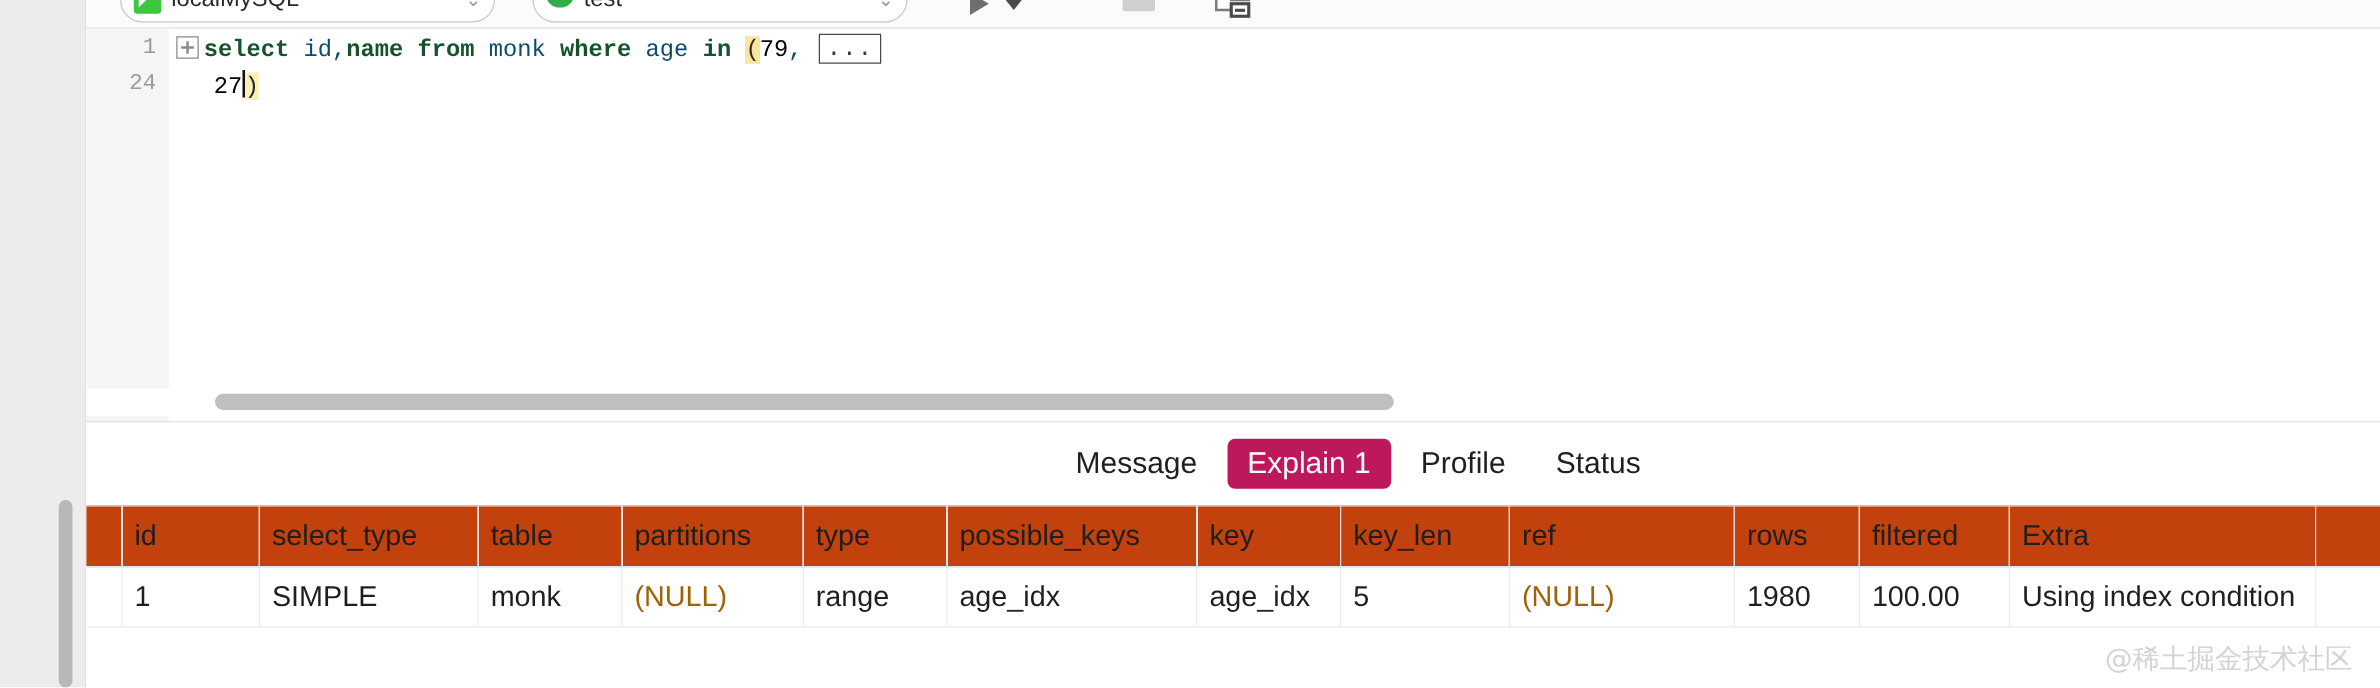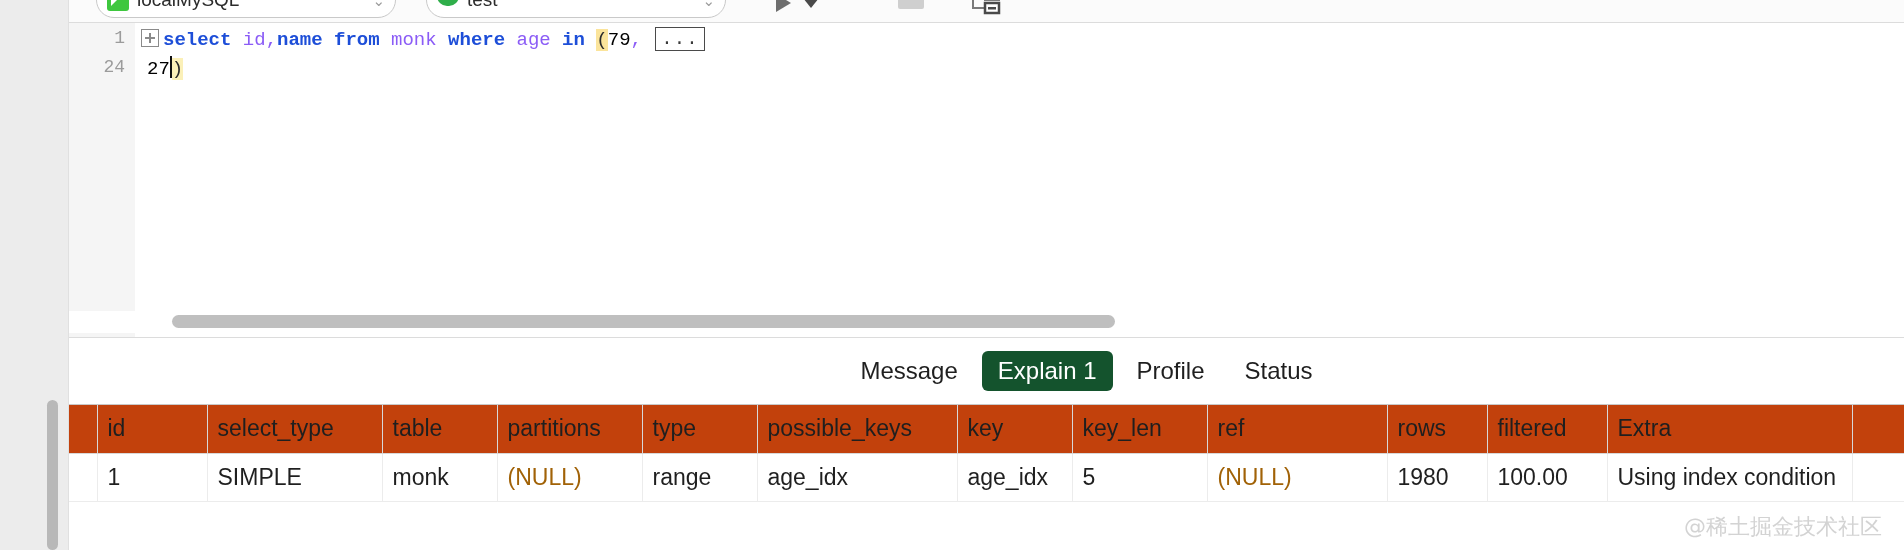--- a/index.html
+++ b/index.html
@@ -181,24 +181,24 @@
     position: absolute;
     left: 66px; top: 0;
     right: 0; bottom: 0;
     font-family: "Liberation Mono", monospace;
     font-size: 19px;
     line-height: 29px;
     color: #2b2b2b;
     white-space: pre;
   }
   #code-line-1 { position: absolute; left: 28px; top: 3px; }
-  #code-line-2 { position: absolute; left: 12px; top: 32px; }
-  .kw     { color: #1d4ed8; font-weight: bold; }
+  #code-line-2 { position: absolute; left: 36px; top: 32px; }
+  .kw     { color: #14532d; font-weight: bold; }
   .num    { color: #000000; }
-  .plain  { color: #8b5cf6; }
+  .plain  { color: #0c4a6e; }
   .paren-hl {
     background: #fbe49b;
     color: #2b2b2b;
   }
   #fold-ellipsis {
     display: inline-block;
     border: 1px solid #4a4a4a;
     background: #ffffff;
     padding: 0 5px;
     margin: 0 2px;
@@ -259,21 +259,21 @@
   }
   .rtab {
     font-size: 24px;
     color: #1f1f1f;
     padding: 6px 16px;
     border-radius: 6px;
     white-space: nowrap;
     cursor: default;
   }
   .rtab.active {
-    background: #14532d;
+    background: #be185d;
     color: #ffffff;
   }
   #tabbar-bottom-border {
     position: absolute;
     left: 69px; top: 404px;
     width: 1835px; height: 1px;
     background: #c9c9c9;
   }
 
   

